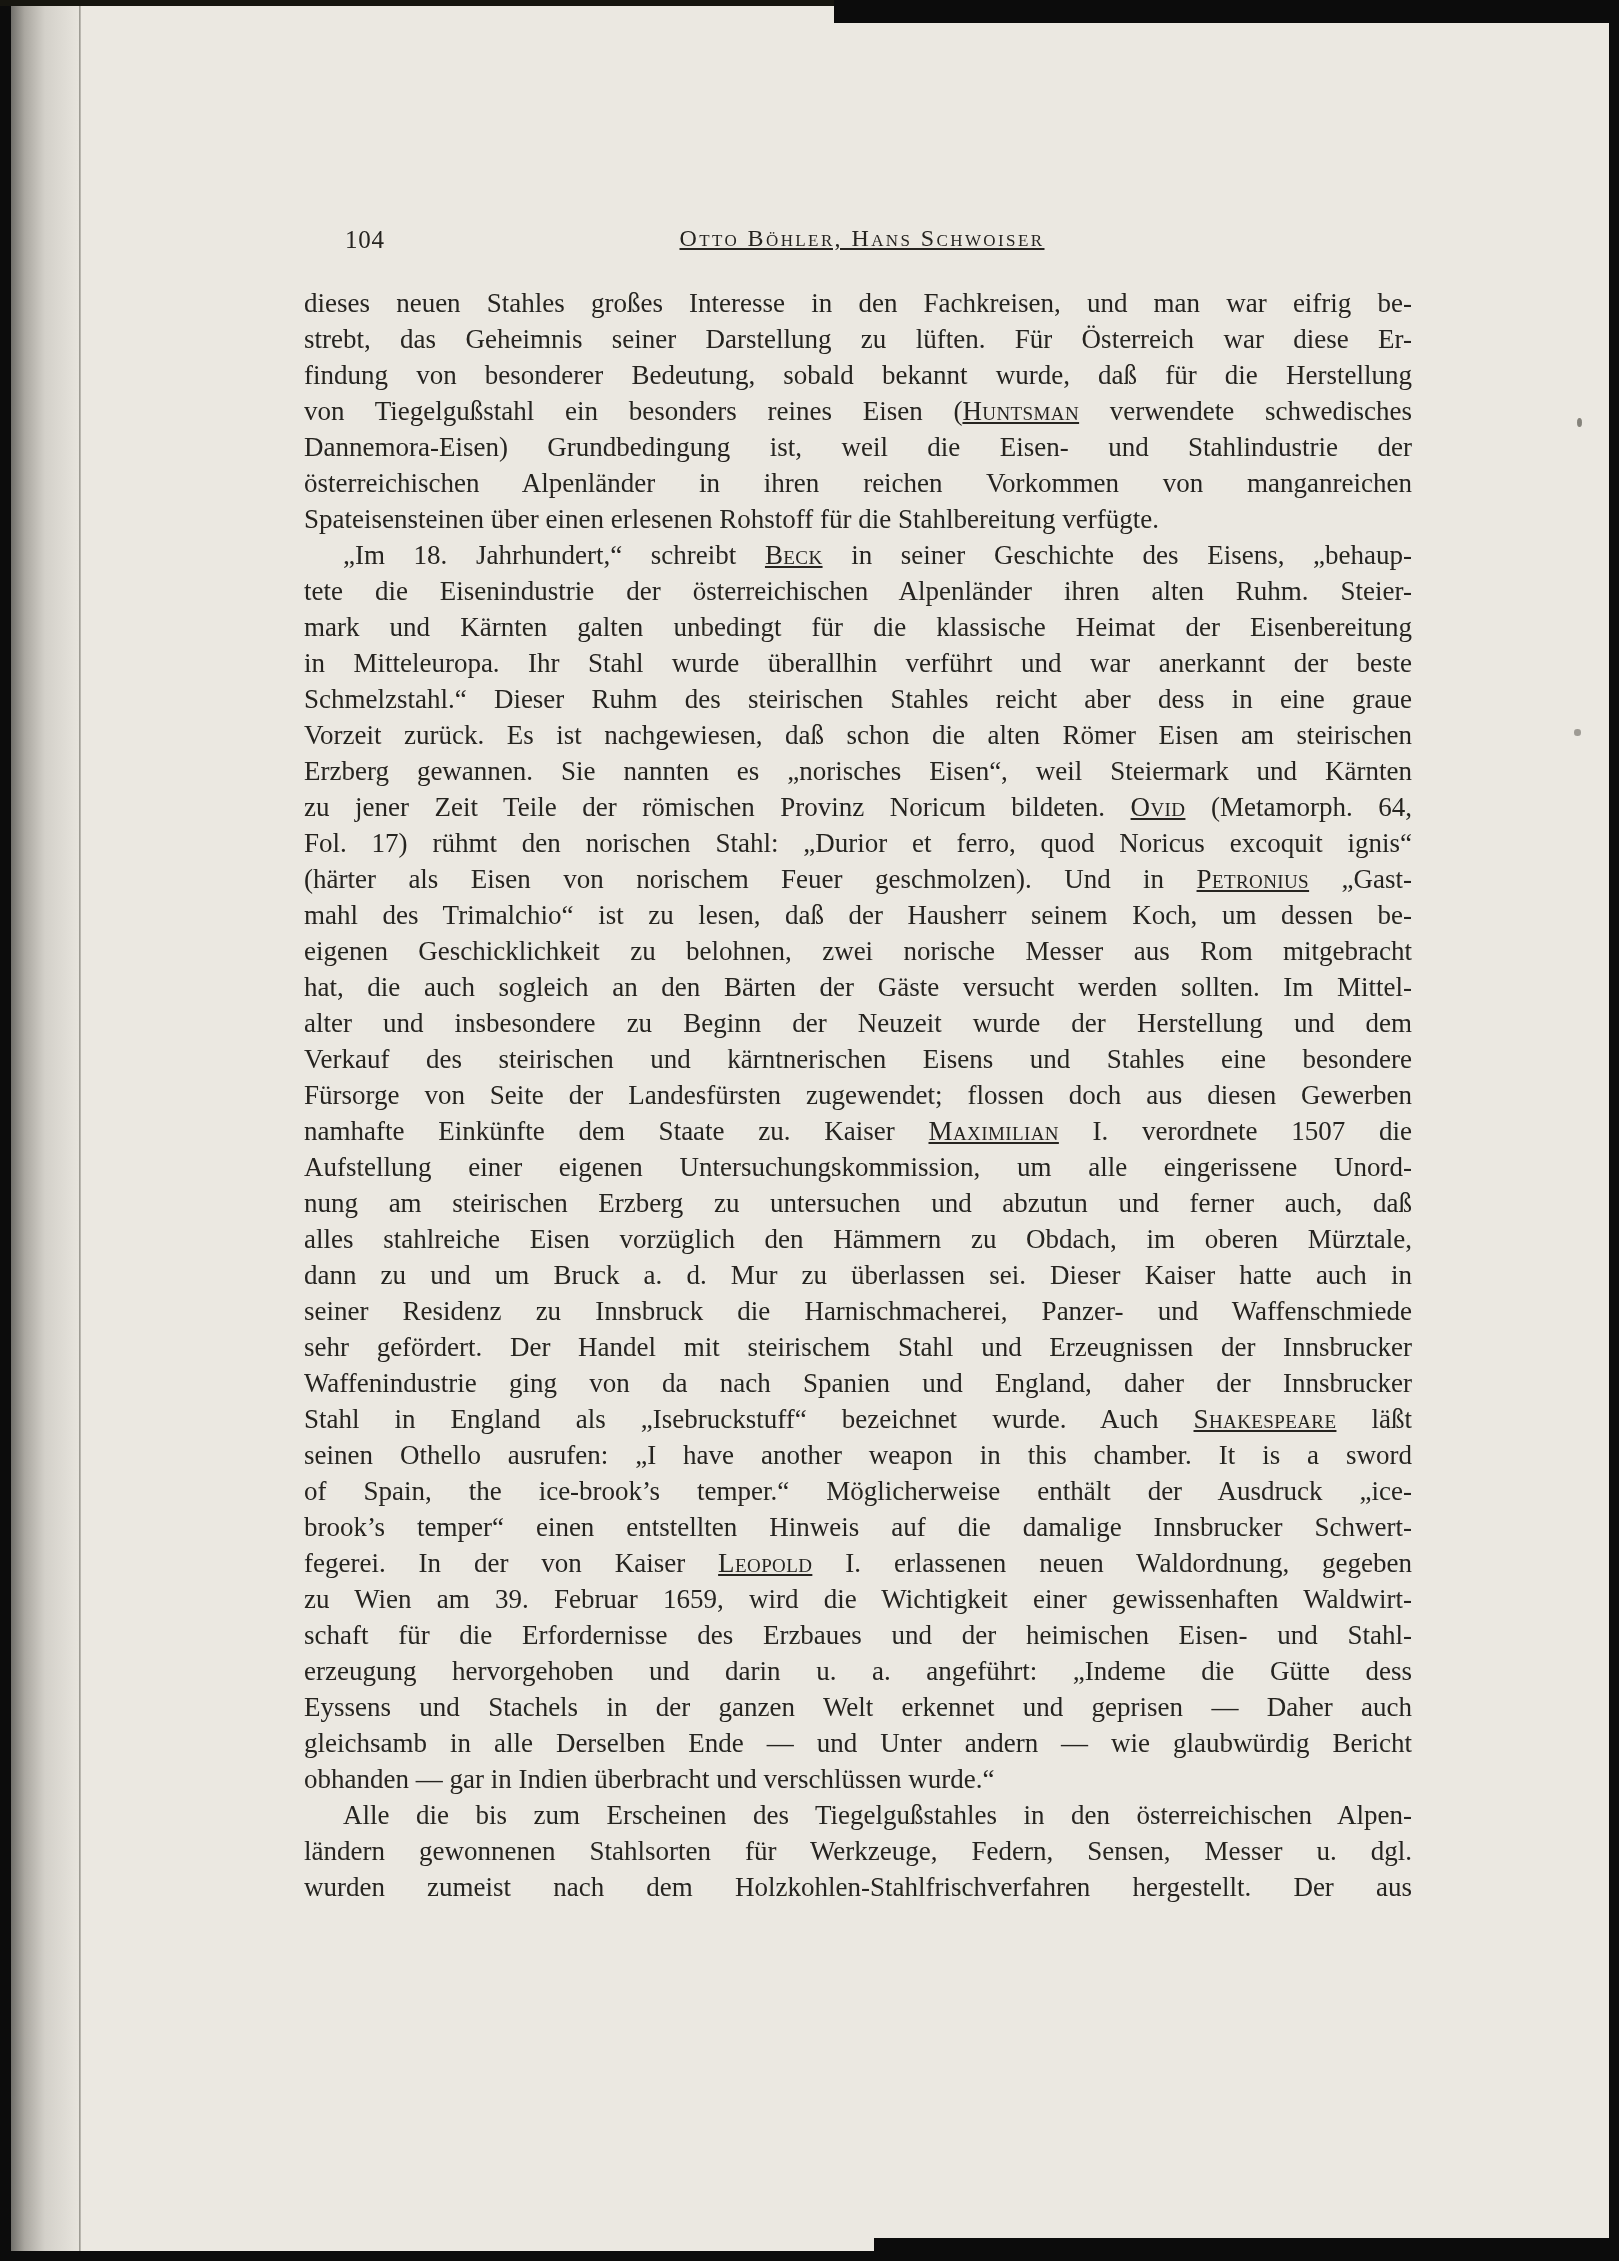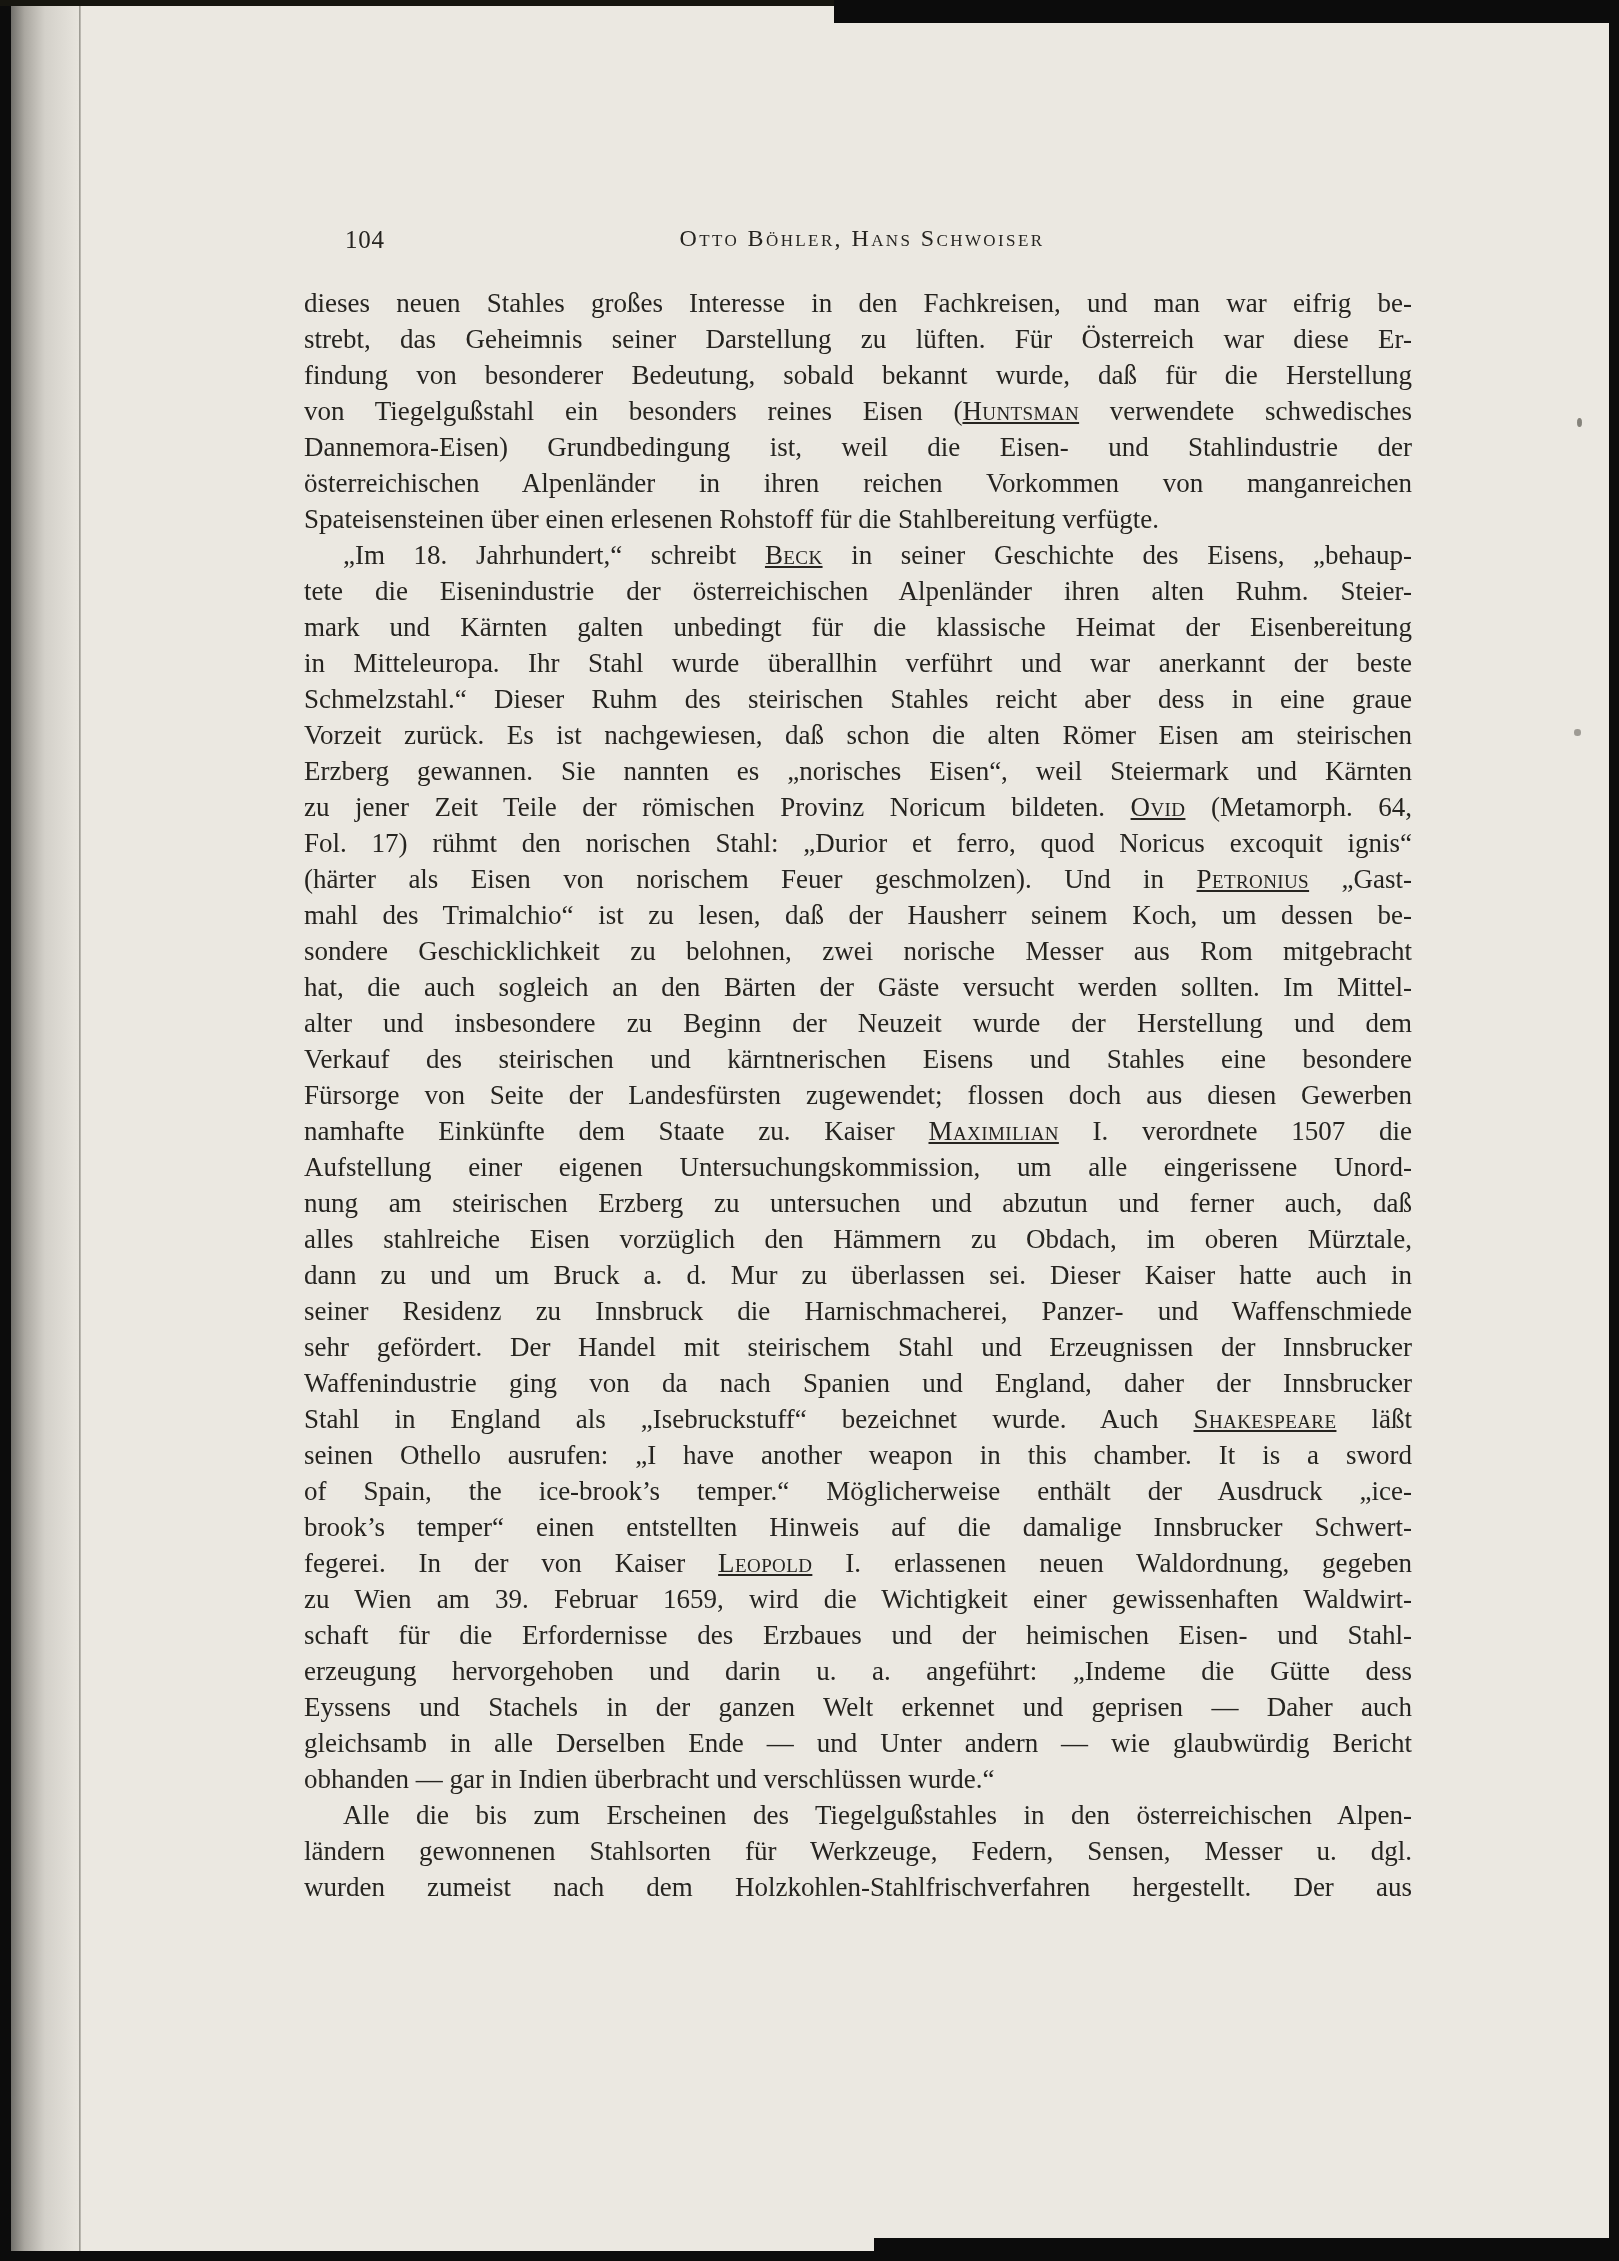--- a/index.html
+++ b/index.html
@@ -41,20 +41,21 @@
   }
   .page-number {
     position: absolute; left: 0; top: 0.8px;
     font-size: 25px; letter-spacing: 0.8px; margin-left: 37px;
   }
   .running-header {
     text-align: center;
     font-size: 24px;
     font-variant: small-caps;
     letter-spacing: 2.4px;
+    text-decoration: underline;
   }
 
   
   .text-block {
     position: absolute;
     left: 304px; top: 285px;
     width: 1108px;
     font-size: 27px;
     line-height: 36px;
   }
@@ -100,21 +101,21 @@
       <div class="line">tete die Eisenindustrie der österreichischen Alpenländer ihren alten Ruhm. Steier-</div>
       <div class="line">mark und Kärnten galten unbedingt für die klassische Heimat der Eisenbereitung</div>
       <div class="line">in Mitteleuropa. Ihr Stahl wurde überallhin verführt und war anerkannt der beste</div>
       <div class="line">Schmelzstahl.“ Dieser Ruhm des steirischen Stahles reicht aber dess in eine graue</div>
       <div class="line">Vorzeit zurück. Es ist nachgewiesen, daß schon die alten Römer Eisen am steirischen</div>
       <div class="line">Erzberg gewannen. Sie nannten es „norisches Eisen“, weil Steiermark und Kärnten</div>
       <div class="line">zu jener Zeit Teile der römischen Provinz Noricum bildeten. <span class="sc">Ovid</span> (Metamorph. 64,</div>
       <div class="line">Fol. 17) rühmt den norischen Stahl: „Durior et ferro, quod Noricus excoquit ignis“</div>
       <div class="line">(härter als Eisen von norischem Feuer geschmolzen). Und in <span class="sc">Petronius</span> „Gast-</div>
       <div class="line">mahl des Trimalchio“ ist zu lesen, daß der Hausherr seinem Koch, um dessen be-</div>
-      <div class="line">sondere Geschicklichkeit zu belohnen, zwei norische Messer aus Rom mitgebracht</div>
+      <div class="line">eigenen Geschicklichkeit zu belohnen, zwei norische Messer aus Rom mitgebracht</div>
       <div class="line">hat, die auch sogleich an den Bärten der Gäste versucht werden sollten. Im Mittel-</div>
       <div class="line">alter und insbesondere zu Beginn der Neuzeit wurde der Herstellung und dem</div>
       <div class="line">Verkauf des steirischen und kärntnerischen Eisens und Stahles eine besondere</div>
       <div class="line">Fürsorge von Seite der Landesfürsten zugewendet; flossen doch aus diesen Gewerben</div>
       <div class="line">namhafte Einkünfte dem Staate zu. Kaiser <span class="sc">Maximilian</span> I. verordnete 1507 die</div>
       <div class="line">Aufstellung einer eigenen Untersuchungskommission, um alle eingerissene Unord-</div>
       <div class="line">nung am steirischen Erzberg zu untersuchen und abzutun und ferner auch, daß</div>
       <div class="line">alles stahlreiche Eisen vorzüglich den Hämmern zu Obdach, im oberen Mürztale,</div>
       <div class="line">dann zu und um Bruck a. d. Mur zu überlassen sei. Dieser Kaiser hatte auch in</div>
       <div class="line">seiner Residenz zu Innsbruck die Harnischmacherei, Panzer- und Waffenschmiede</div>

